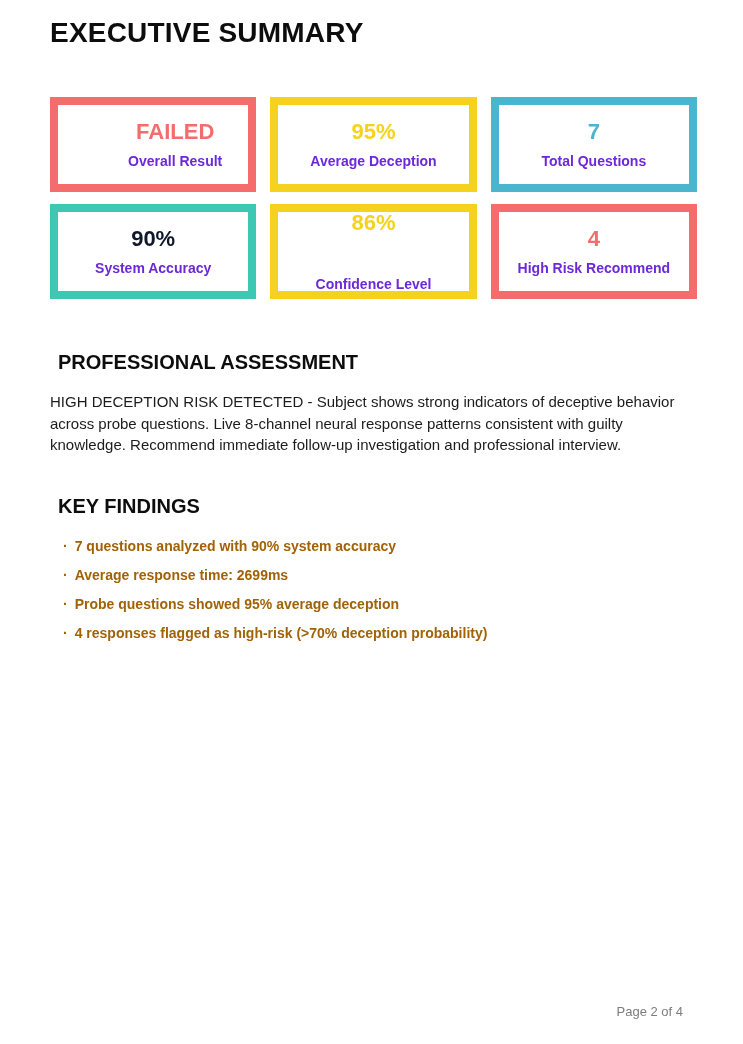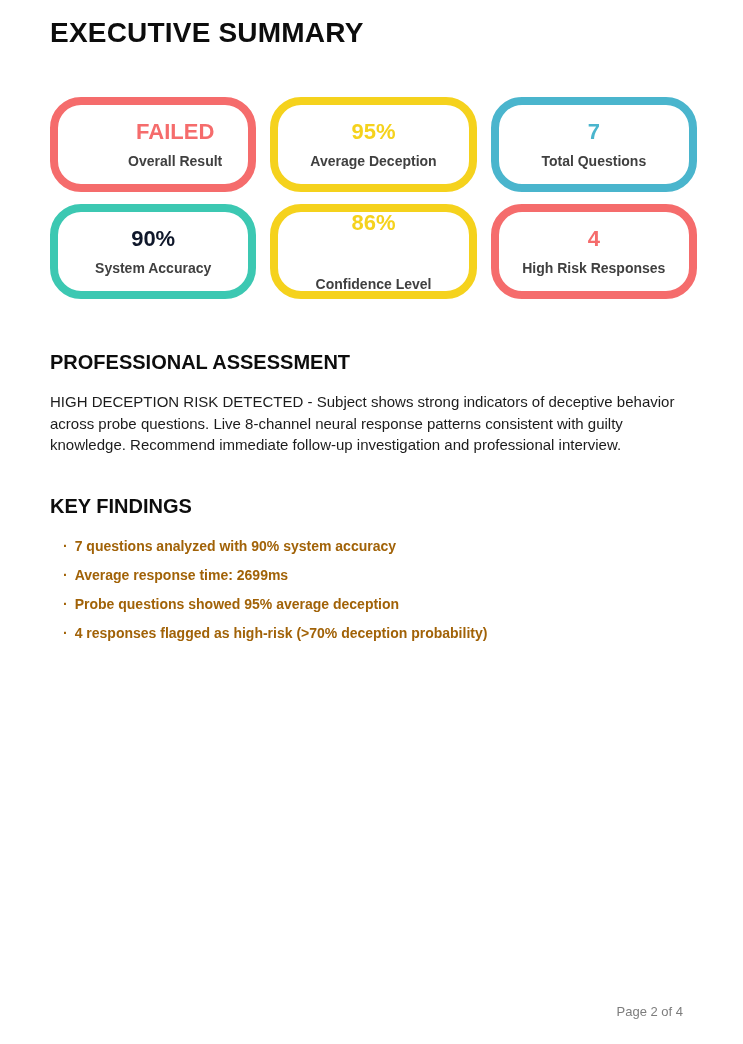--- a/index.html
+++ b/index.html
@@ -1,15 +1,15 @@
 <!DOCTYPE html>
 <html><head>
 <meta charset="utf-8">
 <style>
-  * { box-sizing: border-box; border-radius: 31px; }
+  * { box-sizing: border-box; }
   html, body { margin: 0; padding: 0; }
   body {
     width: 743px;
     height: 1044px;
     background: #ffffff;
     position: relative;
     overflow: hidden;
     font-family: "Liberation Sans", sans-serif;
     color: #111111;
   }
@@ -46,25 +46,25 @@
   }
   .stat-value {
     font-size: 22px;
     font-weight: bold;
     line-height: 1;
   }
   .stat-label {
     margin-top: 11px;
     font-size: 14px;
     font-weight: bold;
-    color: #404040;
+    color: #6d28d9;
     line-height: 1;
   }
   .section-heading {
-    margin: 0;
+    margin: 8px;
     font-size: 20px;
     font-weight: bold;
     color: #0d0d0d;
   }
   .heading-assessment { margin-top: 52px; }
   .assessment-body {
     margin: 17px 0 0 0;
     font-size: 15px;
     line-height: 21.5px;
     color: #1c1c1c;
@@ -119,21 +119,21 @@
     <div class="stat-card" style="border-color: rgb(60, 200, 178);">
       <div class="stat-value" style="color: #0f172a;">90%</div>
       <div class="stat-label">System Accuracy</div>
     </div>
     <div class="stat-card" style="border-color: rgb(245, 210, 29); justify-content: space-between;">
       <div class="stat-value" style="color: rgb(245, 210, 29);">86%</div>
       <div class="stat-label">Confidence Level</div>
     </div>
     <div class="stat-card" style="border-color: rgb(245, 108, 108);">
       <div class="stat-value" style="color: rgb(245, 108, 108);">4</div>
-      <div class="stat-label">High Risk Responses</div>
+      <div class="stat-label">High Risk Recommend</div>
     </div>
   </div>
 
   <h2 class="section-heading heading-assessment">PROFESSIONAL ASSESSMENT</h2>
   <p class="assessment-body">HIGH DECEPTION RISK DETECTED - Subject shows strong indicators of deceptive behavior across probe questions. Live 8-channel neural response patterns consistent with guilty knowledge. Recommend immediate follow-up investigation and professional interview.</p>
 
   <h2 class="section-heading heading-findings">KEY FINDINGS</h2>
   <ul class="findings-list">
     <li class="finding-item">7 questions analyzed with 90% system accuracy</li>
     <li class="finding-item">Average response time: 2699ms</li>

